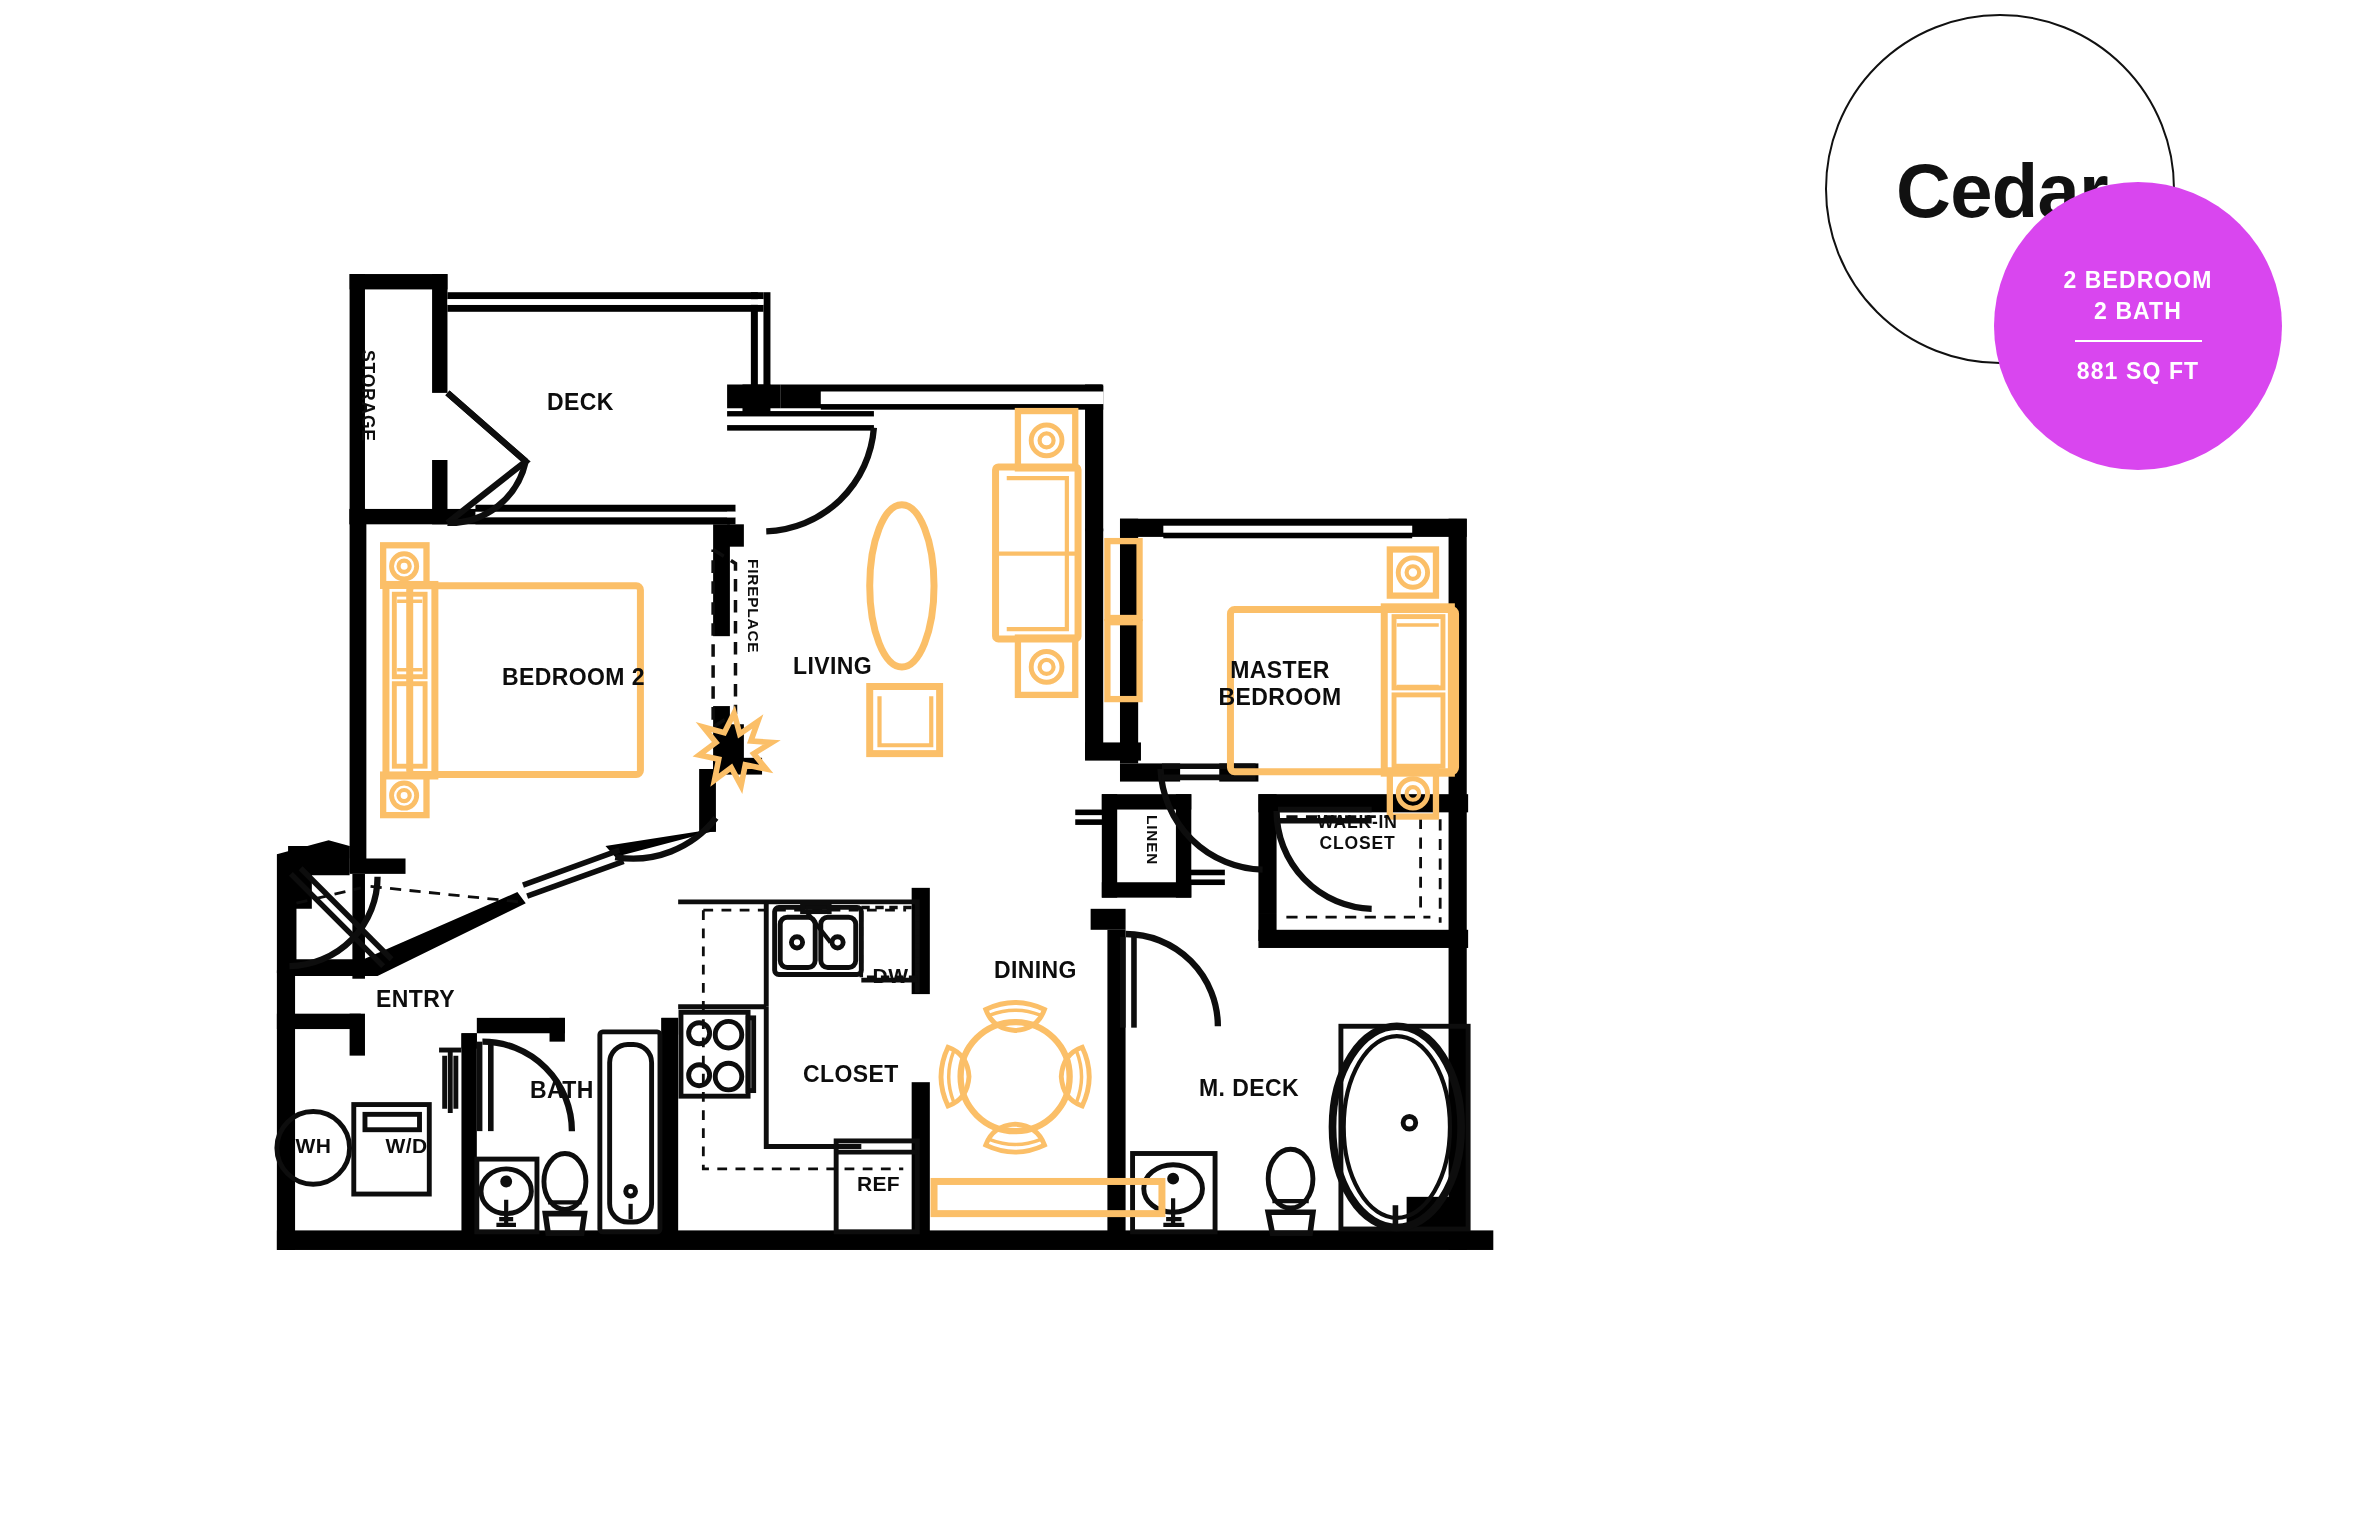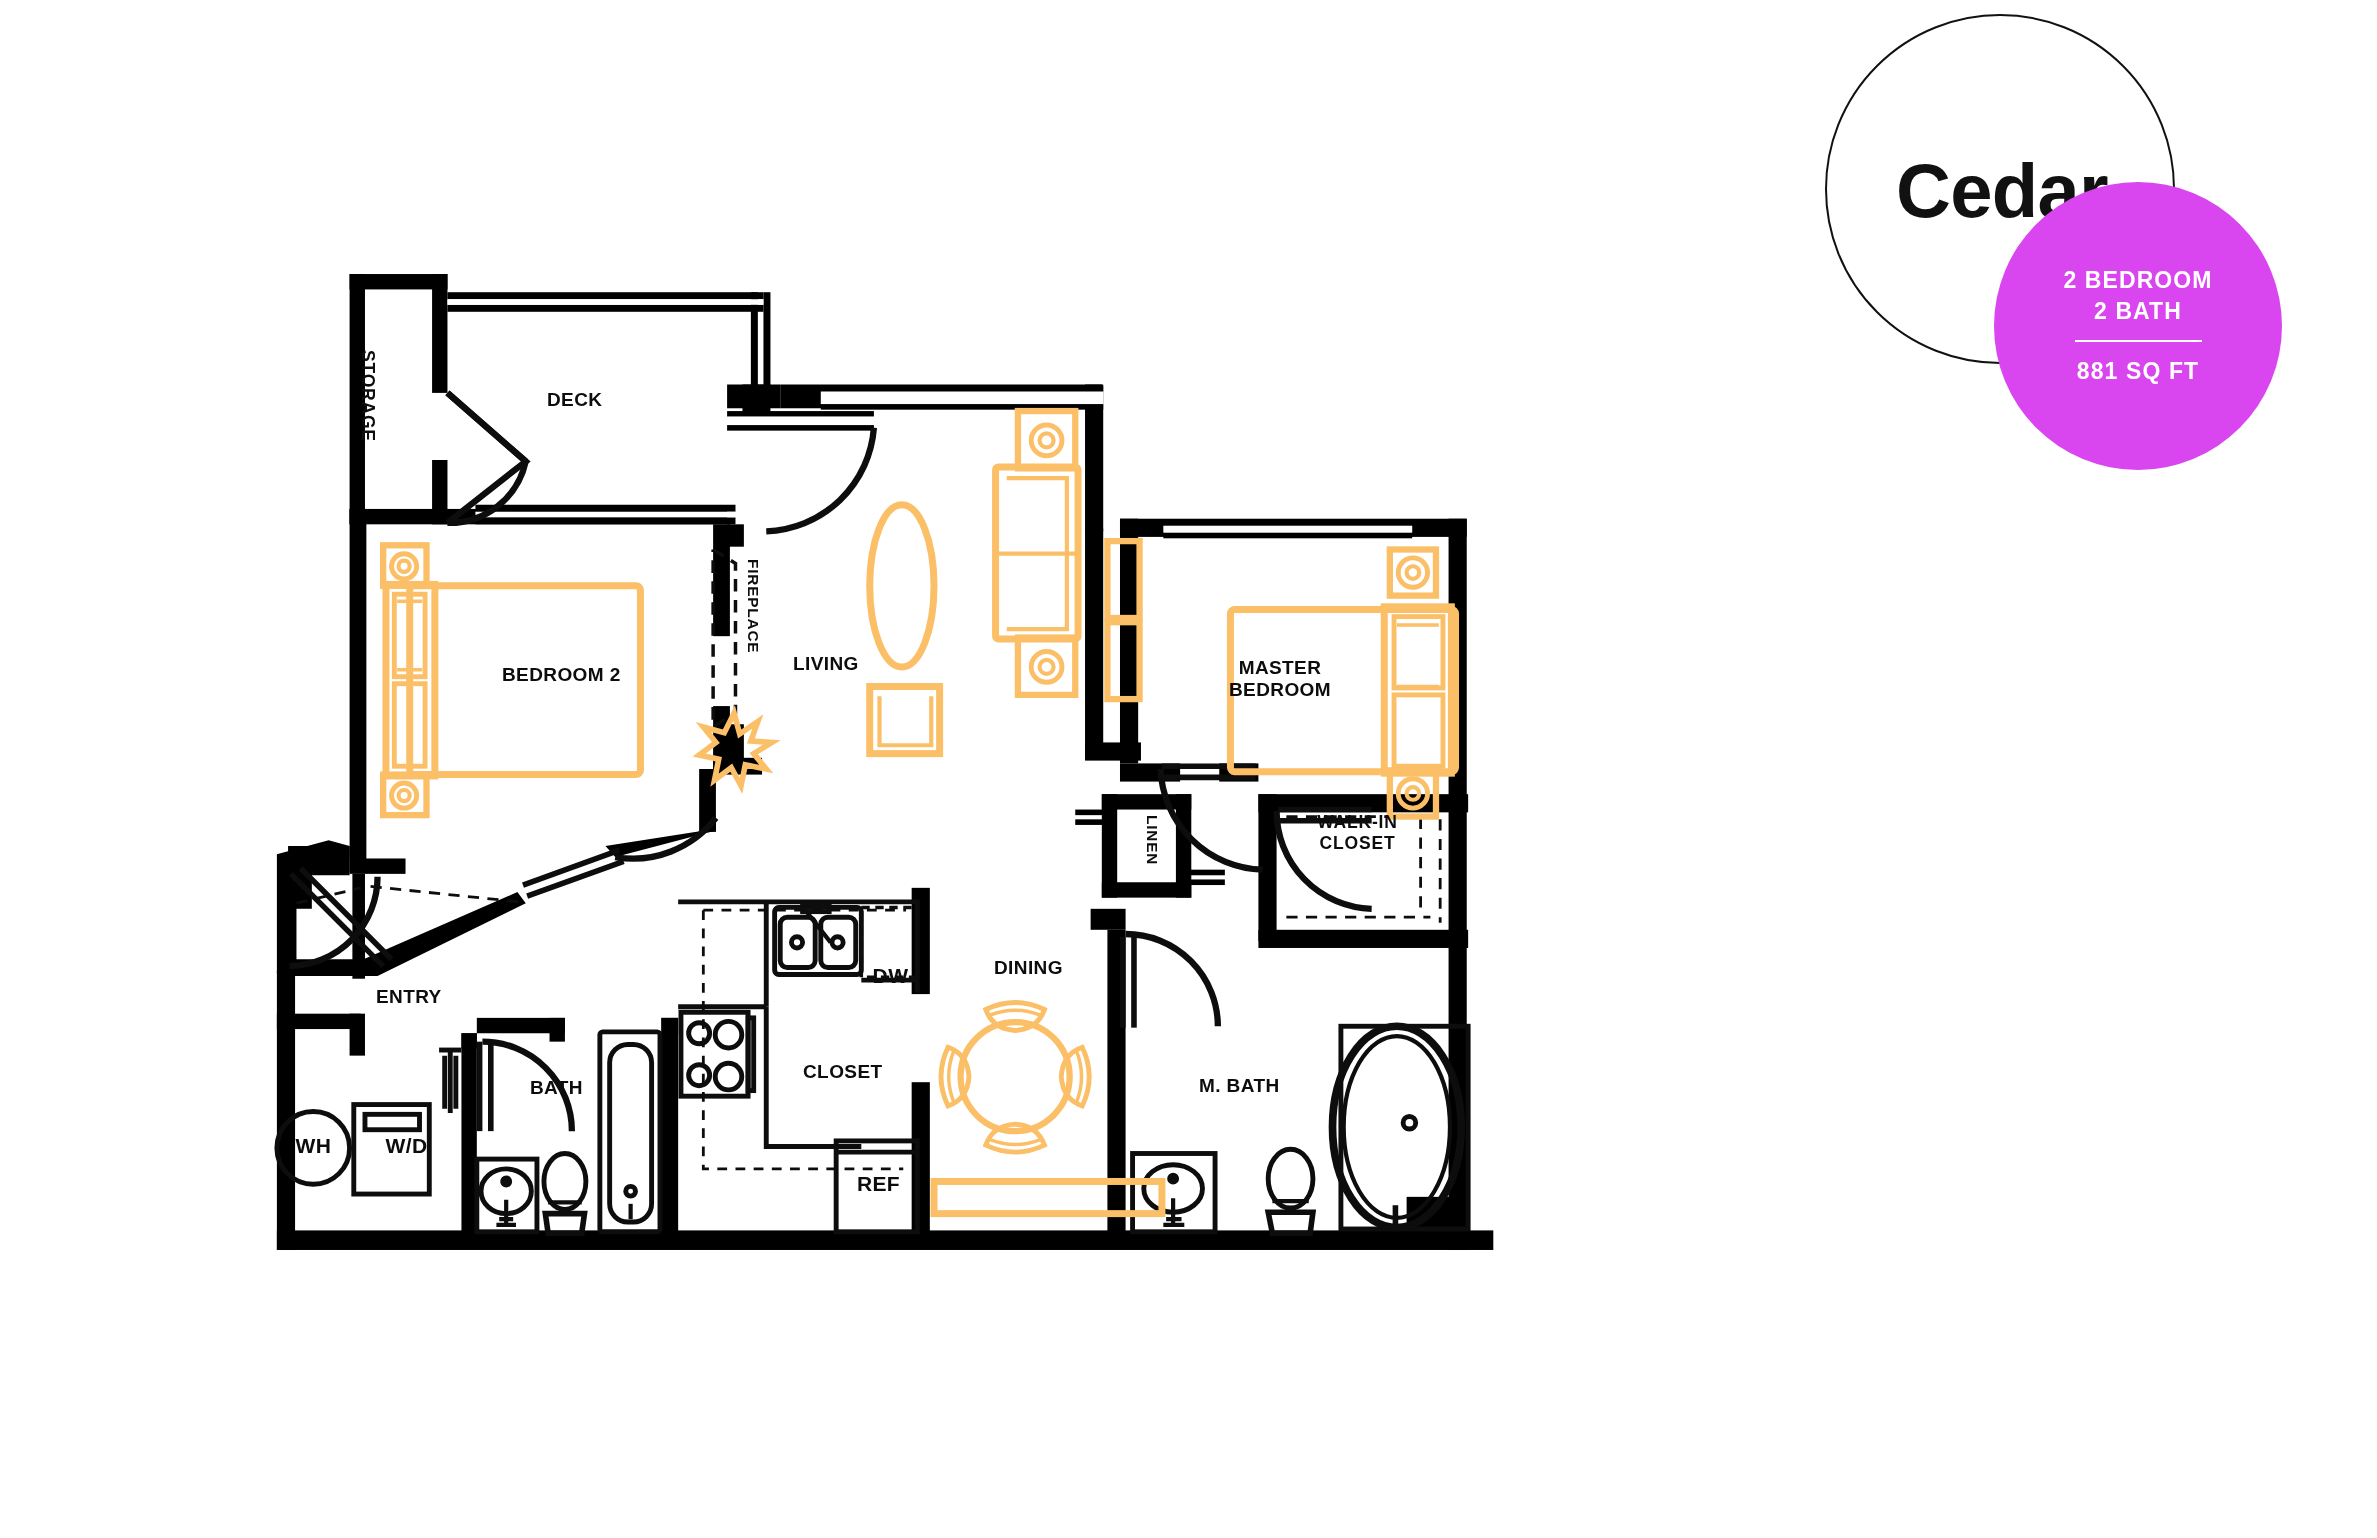--- a/index.html
+++ b/index.html
@@ -91,21 +91,21 @@
   }
 
   
   .rlabel {
     position: absolute;
     color: #0d0d0d;
     font-weight: bold;
     white-space: pre;
     line-height: 1.18;
   }
-  .rlabel.big   { font-size: 19px; letter-spacing: 0.4px; }
+  .rlabel.big   { font-size: 23px; letter-spacing: 0.4px; }
   .rlabel.mid   { font-size: 21px; letter-spacing: 0.4px; }
   .rlabel.small { font-size: 17.5px; letter-spacing: 0.8px; }
   .rlabel.tiny  { font-size: 15.4px; letter-spacing: 0.8px; }
   .rlabel.ctr   { text-align: center; }
   .rot90 { transform: rotate(90deg); transform-origin: left top; }
 </style>
 </head>
 <body>
 
 <div id="stage">
@@ -479,21 +479,21 @@
 
   <div class="rlabel big" style="left:803px; top:1061px;">CLOSET</div>
 
   <div class="rlabel big" style="left:994px; top:957px;">DINING</div>
 
   <div class="rlabel tiny rot90" style="left:1161px; top:815px;">LINEN</div>
 
   <div class="rlabel small ctr" style="left:1291px; top:812px; width:133px;">WALK-IN
 CLOSET</div>
 
-  <div class="rlabel big" style="left:1199px; top:1075px;">M. BATH</div>
+  <div class="rlabel big" style="left:1199px; top:1075px;">M. DECK</div>
 
   <div class="rlabel mid ctr" style="left:282px; top:1134px; width:63px;">WH</div>
 
   <div class="rlabel mid ctr" style="left:366px; top:1134px; width:81px;">W/D</div>
 
   <div class="rlabel mid ctr" style="left:864px; top:964px; width:53px;">DW</div>
 
   <div class="rlabel mid ctr" style="left:847px; top:1172px; width:63px;">REF</div>
 
 </div>

